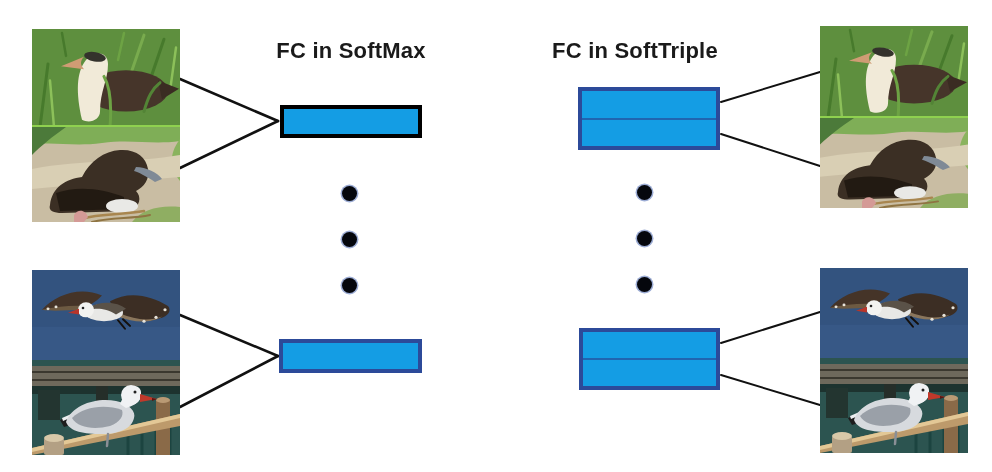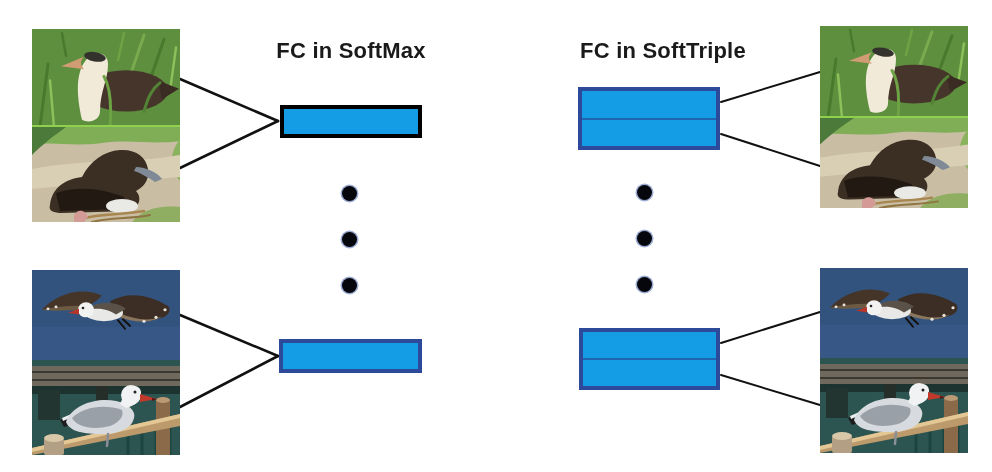--- a/index.html
+++ b/index.html
@@ -172,21 +172,21 @@
       <use href="#sym-albatross-chick"></use>
     </svg>
   <svg class="photo" style="left:820px;top:268px;width:148px;height:90px" viewBox="0 0 148 95" preserveAspectRatio="none">
       <use href="#sym-gull-flying"></use>
     </svg>
   <svg class="photo" style="left:820px;top:358px;width:148px;height:95px" viewBox="0 0 148 95" preserveAspectRatio="none">
       <use href="#sym-gull-standing"></use>
     </svg>
 
   <div class="panel-title" style="left:270px;top:38px;width:162px">FC in SoftMax</div>
-  <div class="panel-title" style="left:568px;top:38px;width:190px">FC in SoftTriple</div>
+  <div class="panel-title" style="left:540px;top:38px;width:190px">FC in SoftTriple</div>
 
   <div class="fc-rect black-border" style="left:280px;top:105px;width:142px;height:33px"></div>
   <div class="fc-rect navy-border" style="left:279px;top:339px;width:143px;height:34px"></div>
 
   <div class="fc-rect navy-border split" style="left:578px;top:87px;width:142px;height:63px">
     <div class="fc-row"></div>
     <div class="fc-row"></div>
   </div>
   <div class="fc-rect navy-border split" style="left:579px;top:328px;width:141px;height:62px">
     <div class="fc-row"></div>

